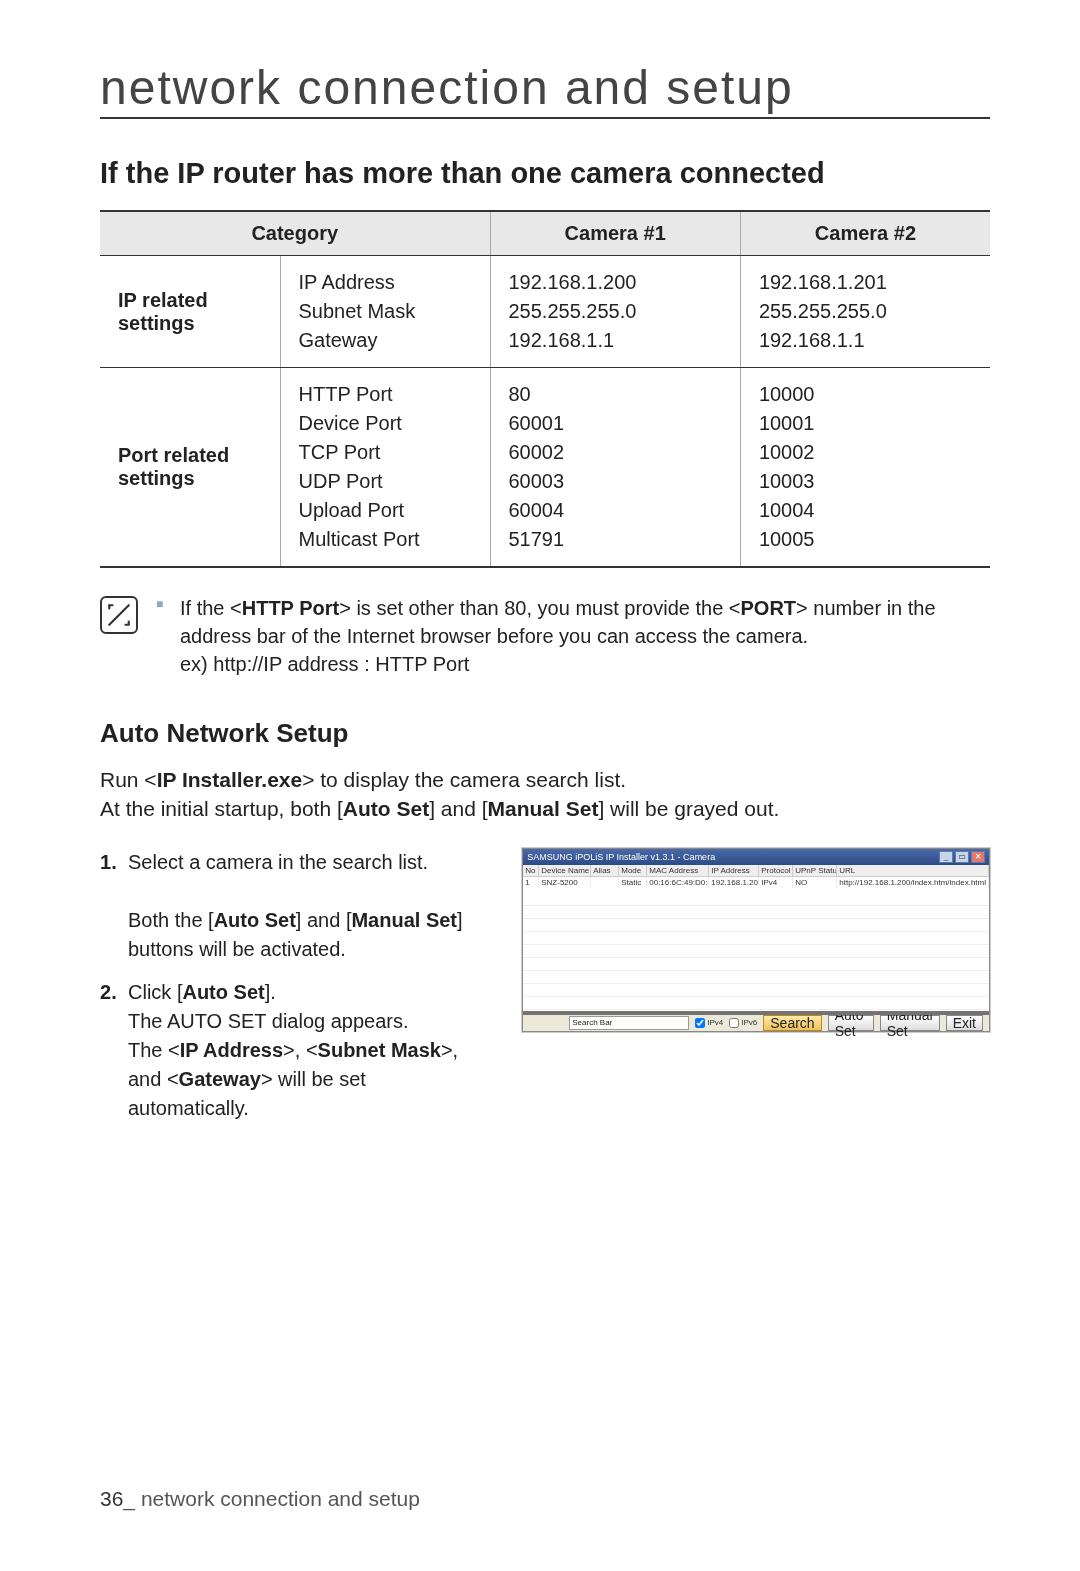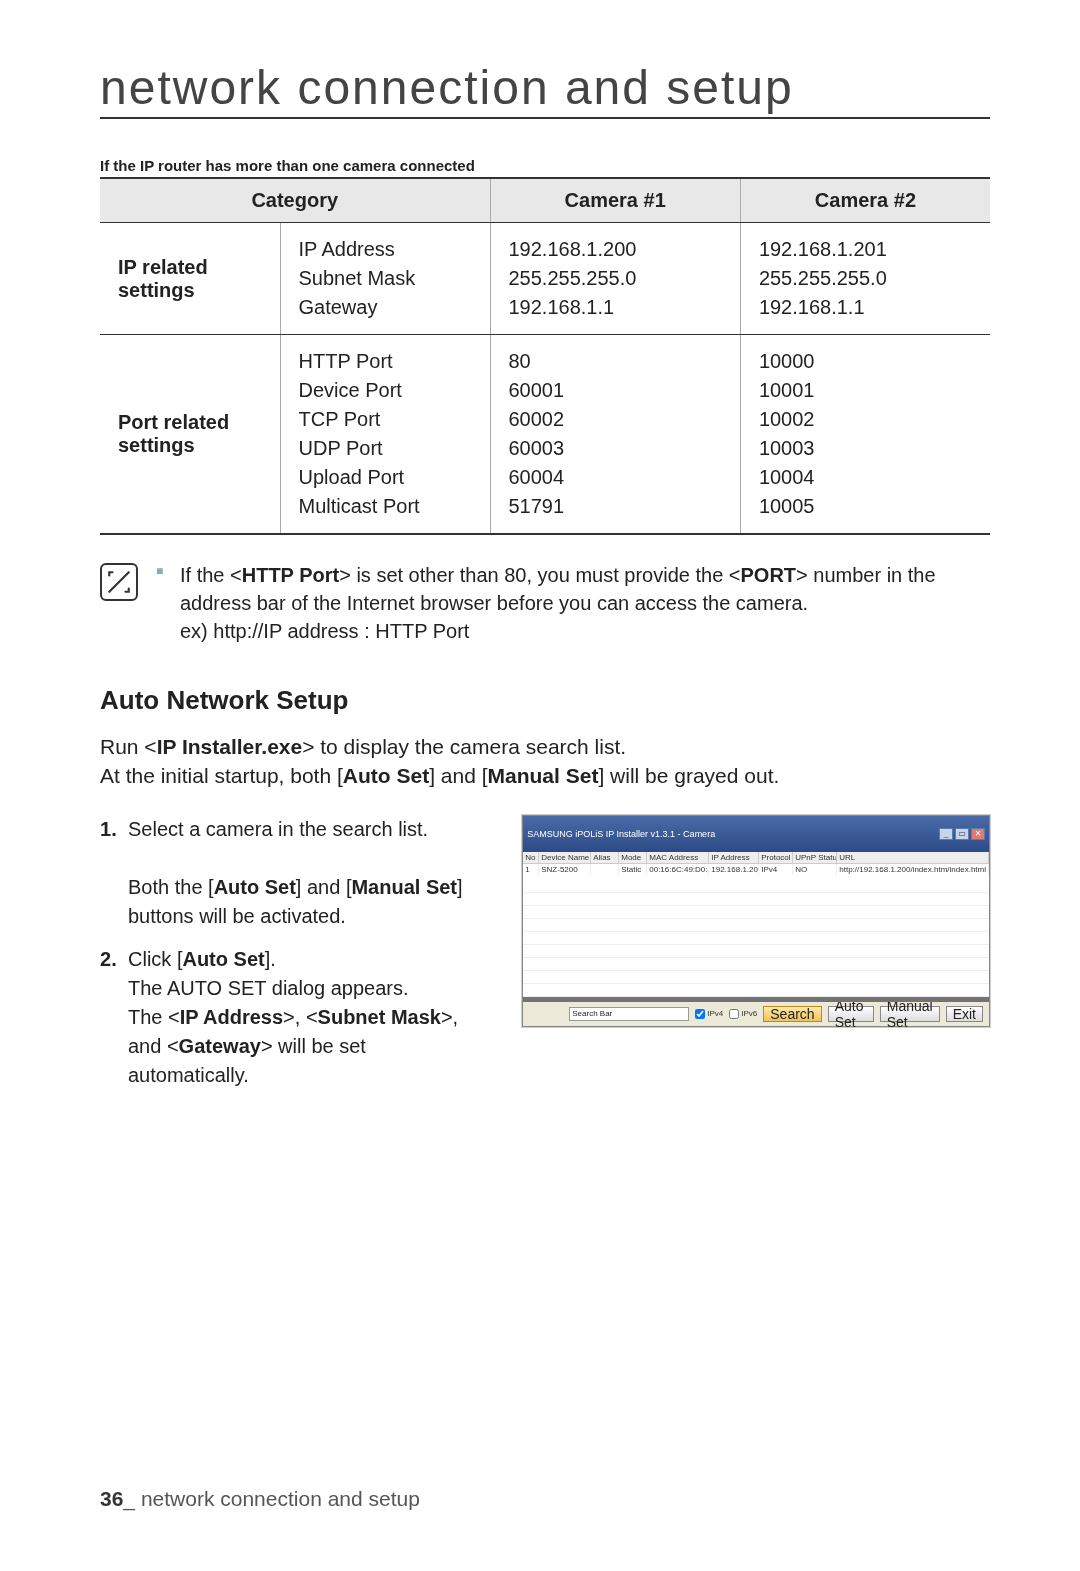--- a/index.html
+++ b/index.html
@@ -19,22 +19,22 @@
     font-weight: 300;
     letter-spacing: 2px;
     color: #444;
     border-bottom: 2px solid #333;
     padding-bottom: 2px;
     margin-bottom: 38px;
     font-stretch: condensed;
   }
   .subhead {
     font-weight: bold;
-    font-size: 15px;
-    margin-bottom: 3px;
+    font-size: 29px;
+    margin-bottom: 20px;
     font-stretch: condensed;
   }
   .body-text {
     font-size: 21px;
     line-height: 1.35;
     margin-bottom: 20px;
     font-stretch: condensed;
   }
   table.info {
     width: 100%;
@@ -113,52 +113,52 @@
   .app-window {
     width: 100%;
     background: #fff;
     border: 1px solid #888;
     font-size: 9px;
     box-shadow: 0 0 0 1px #ccc;
   }
   .titlebar {
     background: linear-gradient(#4a6aa8, #2c4b86);
     color: #fff;
-    padding: 18px 4px;
+    padding: 8px 4px;
     display: flex;
     justify-content: space-between;
     align-items: center;
     height: 16px;
   }
   .winbtns { display:flex; gap:2px;}
   .winbtn { width:14px; height:12px; background:#c8d4ea; border:1px solid #5a7ab0; font-size:8px; line-height:10px; text-align:center; color:#234;}
   .winbtn.close{ background:#e07a6e; color:#fff;}
-  .grid-area { height: 150px; background:#fff; position:relative; border-bottom:6px solid #737373;}
+  .grid-area { height: 150px; background:#fff; position:relative; border-bottom:4px solid #737373;}
   .grid-head { display:flex; background:#eee; border-bottom:1px solid #ccc;}
   .grid-head span { border-right:1px solid #ccc; padding:1px 2px; white-space:nowrap; overflow:hidden; font-size:8px; color:#333;}
   .grid-row { display:flex; }
   .grid-row span { border-right:1px solid #eee; padding:1px 2px; white-space:nowrap; overflow:hidden; font-size:8px; color:#333;}
   .grid-lines { position:absolute; top:28px; left:0; right:0; bottom:0;}
   .grid-lines div { height:13px; border-bottom:1px solid #eee;}
-  .bottombar { display:flex; align-items:center; padding:4px 6px; gap:6px; background:#ece9d8; justify-content:flex-end; height:24px;}
+  .bottombar { display:flex; align-items:center; padding:4px 6px; gap:6px; background:#ece9d8; justify-content:flex-end; height:16px;}
   .bottombar .searchbox { flex:0 0 120px; height:14px; border:1px solid #999; background:#fff; margin-right:auto; margin-left:40px; font-size:8px; padding:0 2px; display:flex; align-items:center;}
   .bottombar .chk { font-size:8px; color:#333; display:flex; gap:2px; align-items:center;}
   .bottombar .chk input{ width:10px; height:10px;}
   .btn { height:16px; border:1px solid #888; background:linear-gradient(#fff,#ddd); font-size:14px; padding:0 6px; display:flex; align-items:center;}
   .btn.emph { background: linear-gradient(#ffe9a8,#f2c25a); border-color:#b88a20;}
 
   .footer {
     position: absolute;
     left: 100px;
     bottom: 60px;
     font-size: 21px;
     color: #555;
     font-stretch: condensed;
   }
-  .footer b { color:#333; font-weight:bold;}
+  .footer b { color:#333; font-weight:normal;}
   b,strong { font-weight:bold; }
 </style>
 </head>
 <body>
 
 <div class="page">
   <h1 class="page-title">network connection and setup</h1>
 
   <div class="subhead">If the IP router has more than one camera connected</div>
 

